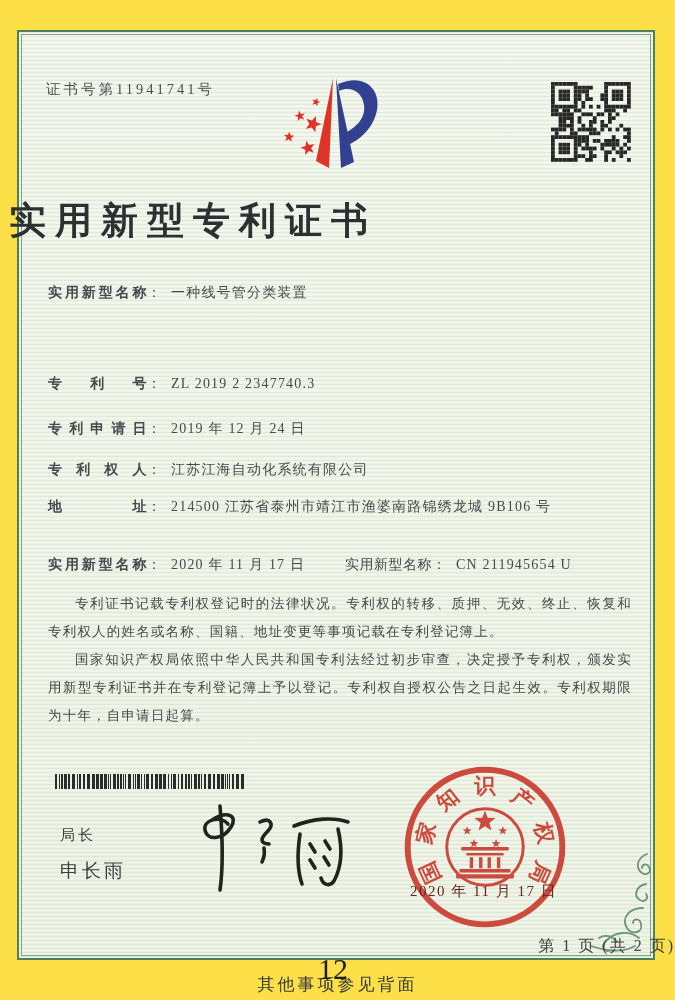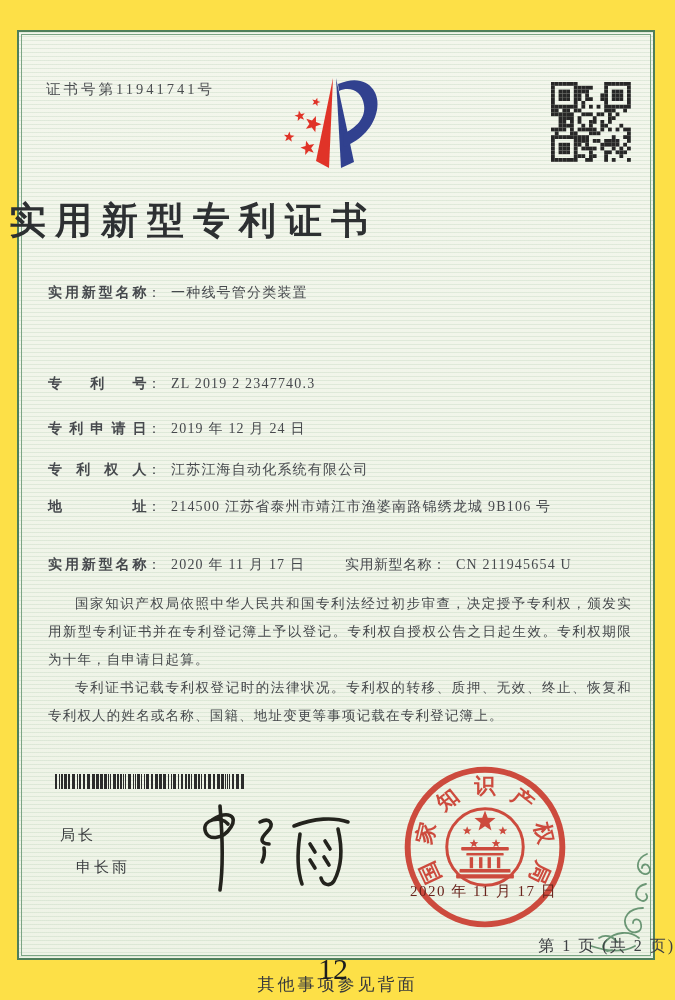--- a/index.html
+++ b/index.html
@@ -24,21 +24,21 @@
   .fvalue{letter-spacing:1.2px;}
   .second-pair{position:absolute;left:297px;top:0;}
   .second-pair .flabel2{letter-spacing:.5px;}
   .paragraphs{position:absolute;left:48px;top:590px;width:584px;}
   .paragraphs p{margin:0;font-size:13.5px;line-height:28px;letter-spacing:1.2px;
                 text-indent:2em;color:#45484b;text-align:justify;}
   .barcode{position:absolute;left:55px;top:774px;}
   .sig-pos{position:absolute;left:60px;top:826px;font-family:"Liberation Sans","DejaVu Sans",sans-serif;
            font-size:15px;letter-spacing:3px;color:#3a3d3f;}
   .sig-name{position:absolute;left:60px;top:858px;font-family:"Liberation Sans","DejaVu Sans",sans-serif;
-            font-size:15px;letter-spacing:3px;color:#3a3d3f;margin-left:16px;}
+            font-size:19px;letter-spacing:3px;color:#3a3d3f;}
   .sig-svg{position:absolute;left:182px;top:796px;}
   .seal{position:absolute;left:400px;top:762px;opacity:.87;}
   .seal-date{position:absolute;left:410px;top:882px;font-size:15px;letter-spacing:1.5px;
              color:#69241d;z-index:5;}
   .ornament{position:absolute;left:583px;top:850px;opacity:.9;}
   .footer-page{position:absolute;left:0;right:0;top:936px;text-align:right;font-size:16px;
                letter-spacing:2px;color:#3e4144;margin-left:35px;}
   .note{position:absolute;left:0;right:0;top:973px;text-align:center;font-size:17px;
         letter-spacing:3px;color:#37393c;}
   .corner-number{position:absolute;left:318px;top:952px;font-size:30px;color:#1d1d1d;z-index:6;}
@@ -321,22 +321,22 @@
   </div>
   <div class="field-row r6">
     <span class="flabel">地址</span><span class="fcolon">：</span><span class="fvalue">214500 江苏省泰州市靖江市渔婆南路锦绣龙城 9B106 号</span>
   </div>
   <div class="field-row r7">
     <span class="flabel">实用新型名称</span><span class="fcolon">：</span><span class="fvalue">2020 年 11 月 17 日</span>
     <span class="second-pair"><span class="flabel2">实用新型名称</span><span class="fcolon">：</span><span class="fvalue">CN 211945654 U</span></span>
   </div>
 
   <div class="paragraphs">
+    <p>专利证书记载专利权登记时的法律状况。专利权的转移、质押、无效、终止、恢复和专利权人的姓名或名称、国籍、地址变更等事项记载在专利登记簿上。</p>
     <p>国家知识产权局依照中华人民共和国专利法经过初步审查，决定授予专利权，颁发实用新型专利证书并在专利登记簿上予以登记。专利权自授权公告之日起生效。专利权期限为十年，自申请日起算。</p>
-    <p>专利证书记载专利权登记时的法律状况。专利权的转移、质押、无效、终止、恢复和专利权人的姓名或名称、国籍、地址变更等事项记载在专利登记簿上。</p>
   </div>
 
   <svg class="barcode" id="barcode" width="190" height="16" viewBox="0 0 190 16">
       <rect x="0" y="0" width="2" height="15" fill="#2b2b2b"></rect>
       <rect x="4" y="0" width="1" height="15" fill="#2b2b2b"></rect>
       <rect x="6" y="0" width="2" height="15" fill="#2b2b2b"></rect>
       <rect x="9" y="0" width="3" height="15" fill="#2b2b2b"></rect>
       <rect x="13" y="0" width="2" height="15" fill="#2b2b2b"></rect>
       <rect x="17" y="0" width="3" height="15" fill="#2b2b2b"></rect>
       <rect x="22" y="0" width="1" height="15" fill="#2b2b2b"></rect>

